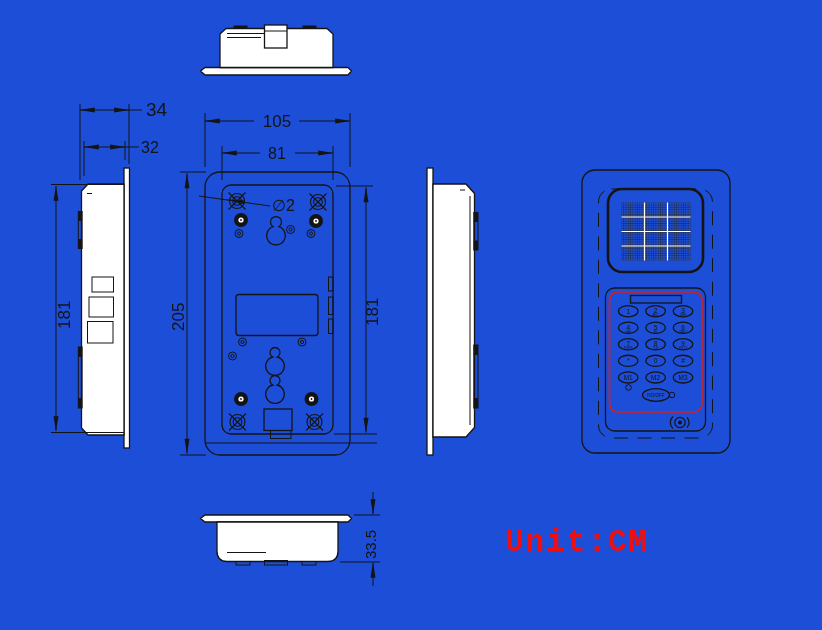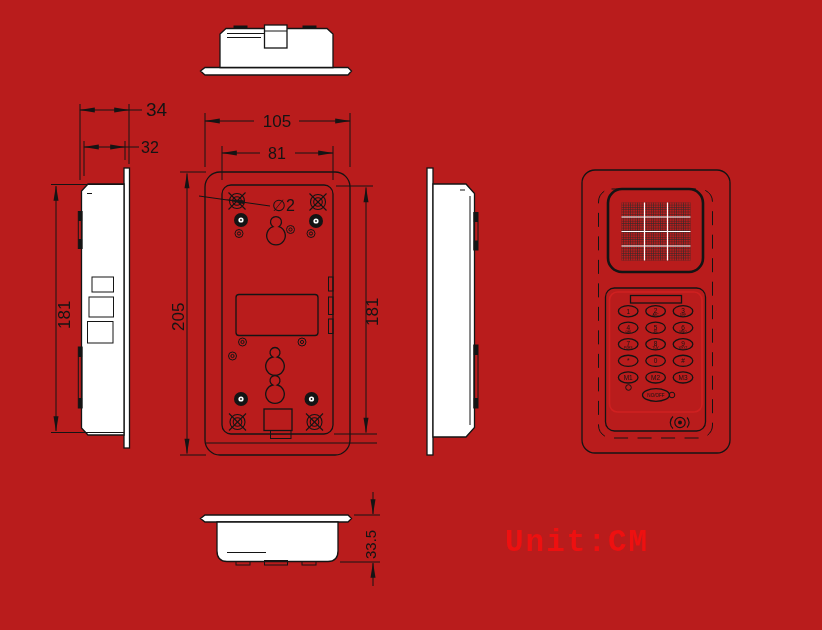--- a/index.html
+++ b/index.html
@@ -1,16 +1,16 @@
 <!DOCTYPE html>
 <html><head>
 <meta charset="utf-8">
 <style>
   html,body{margin:0;padding:0;background:#ffffff;}
-  .canvas{position:relative;width:822px;height:630px;background:#b91c1c;overflow:hidden;}
+  .canvas{position:relative;width:822px;height:630px;background:#1d4ed8;overflow:hidden;}
   svg{position:absolute;left:0;top:0;}
   .ln{stroke:#141414;fill:none;stroke-width:1.3;}
   .lnw{stroke:#141414;fill:#fff;stroke-width:1.3;}
   .thin{stroke:#141414;fill:none;stroke-width:1;}
   .thk{stroke:#141414;fill:none;stroke-width:2.6;}
   .blk{fill:#141414;stroke:none;}
   .dim{stroke:#141414;fill:none;stroke-width:1;}
   text{font-family:"Liberation Sans",sans-serif;fill:#141414;stroke:none;}
   .kp-d{font-size:6.5px;}
   .kp-s{font-size:3px;}

